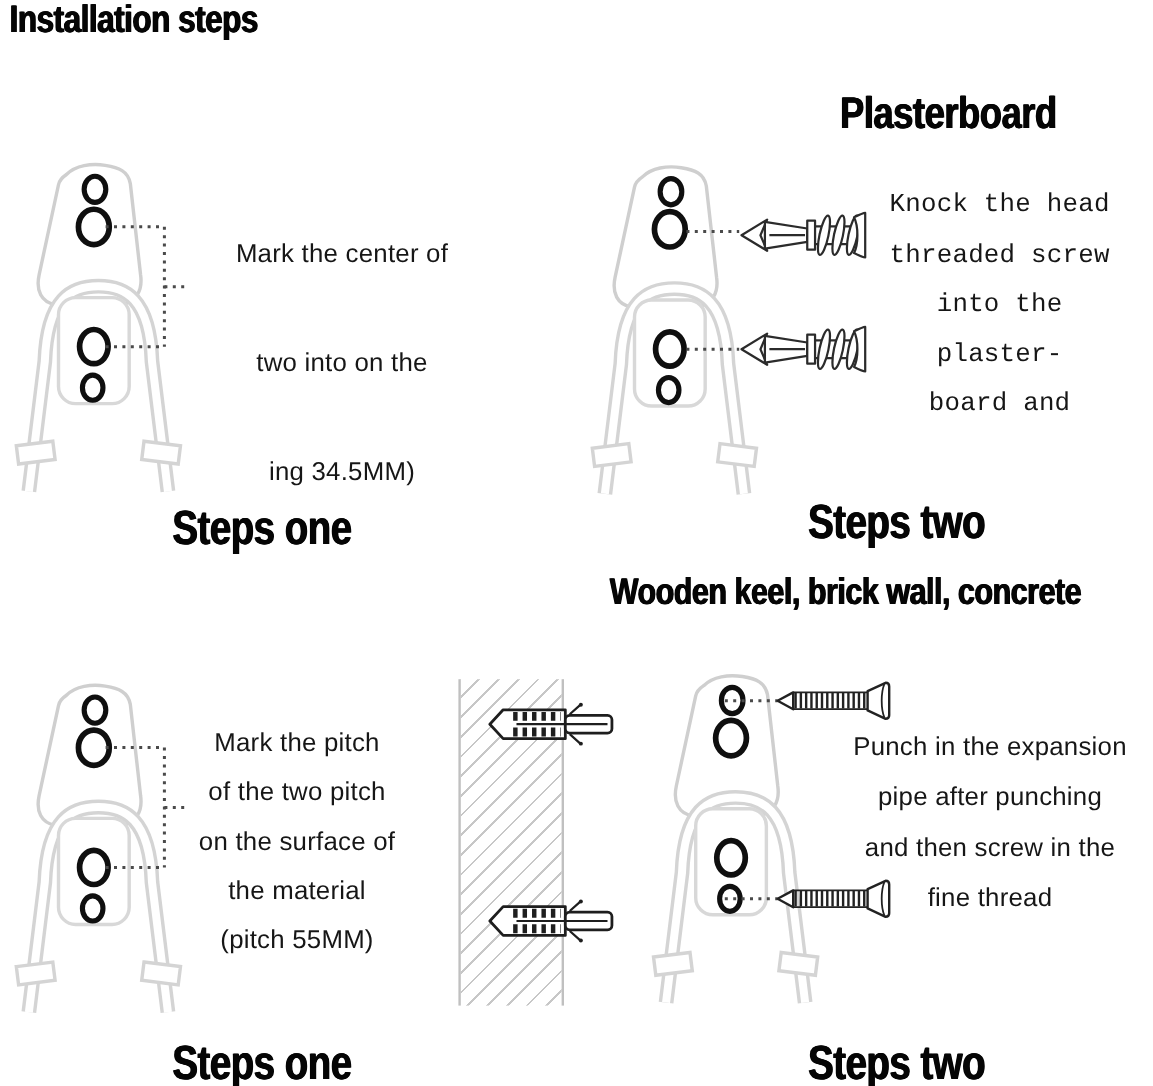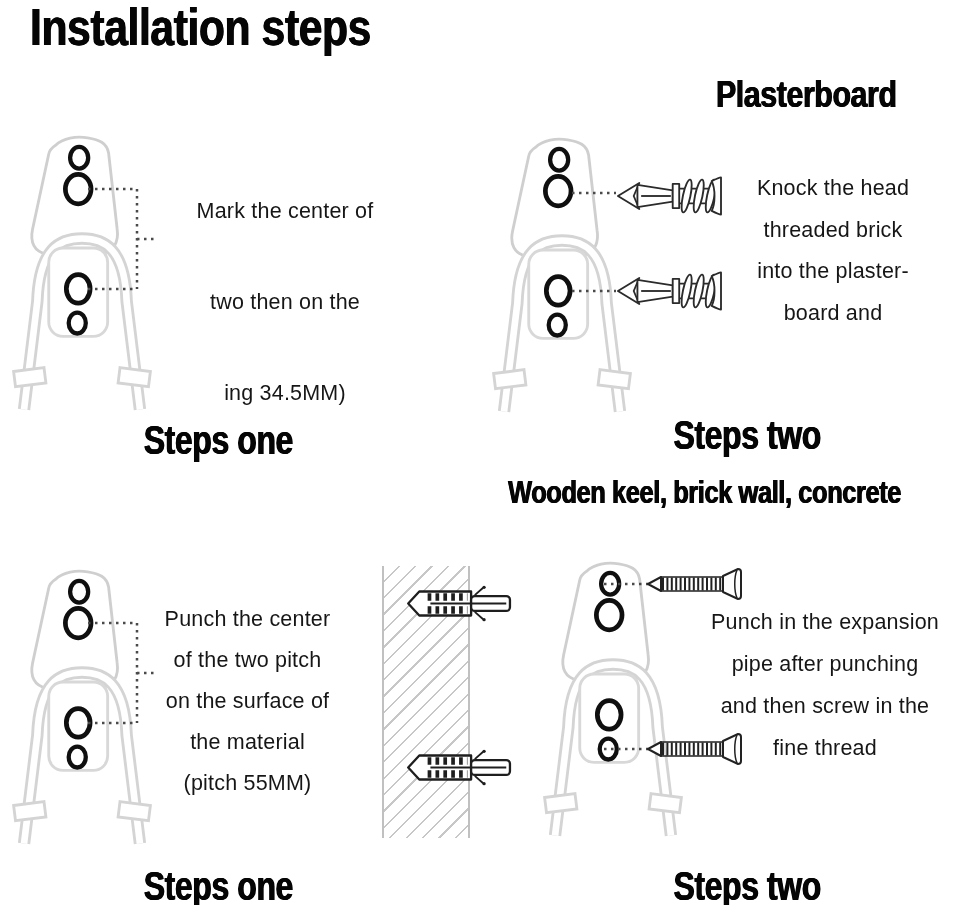--- a/index.html
+++ b/index.html
@@ -7,21 +7,21 @@
     position:relative;width:961px;height:905px;background:#fff;overflow:hidden;
     font-family:"Liberation Sans","DejaVu Sans",sans-serif;color:#111;
   }
   .abs{position:absolute;}
   .heavy{
     display:inline-block;font-weight:700;letter-spacing:-0.5px;color:#050505;
     transform:scaleX(.82);transform-origin:left center;white-space:nowrap;
     text-shadow:.6px 0 0 currentColor,-.6px 0 0 currentColor;
   }
   .heavy.centered{transform-origin:center;}
-  .page-title{font-size:52px;line-height:1.05;margin-left:22px;}
+  .page-title{font-size:32px;line-height:1.05;}
   .section-heading{font-size:37px;line-height:1.05;}
   .mid-heading{font-size:31px;line-height:1.05;text-align:center;}
   .steps-label{font-size:40px;text-align:right;}
   .steps-label .heavy{transform:scaleX(.80);transform-origin:center;}
   .textblock{display:flex;flex-direction:column;align-items:center;text-align:center;
     font-size:21.5px;color:#161616;letter-spacing:.2px;}
   .textblock .tline{width:100%;}
   .lh43 .tline{line-height:43px;}
   .lh415 .tline{line-height:41.5px;}
   .lh41 .tline{line-height:41px;}
@@ -95,29 +95,29 @@
     <g stroke="#4a4a4a" stroke-width="2.5" stroke-dasharray="2.5 4.5" fill="none">
       <line x1="0" y1="6" x2="49" y2="6"></line>
       <line x1="49" y1="6" x2="49" y2="106"></line>
       <line x1="0" y1="106" x2="49" y2="106"></line>
       <line x1="49" y1="56" x2="67" y2="56"></line>
     </g>
   </svg>
 
   <div class="abs textblock lh43" style="left:160px;top:190px;width:250px;gap:48px;">
     <div class="tline">Mark the center of</div>
-    <div class="tline">two then on the</div>
+    <div class="tline">two into on the</div>
     <div class="tline">ing 34.5MM)</div>
   </div>
 
   <div class="abs steps-label" style="left:125px;top:418px;width:140px;">
     <span class="heavy centered">Steps one</span>
   </div>
 
-  <div class="abs section-heading" style="left:716px;top:76px;text-align:right;">
+  <div class="abs section-heading" style="left:700px;top:76px;text-align:right;">
     <span class="heavy">Plasterboard</span>
   </div>
 
   <svg class="abs" style="left:486px;top:136px;" width="152" height="285" viewBox="0 0 160 300">
       <use href="#bracket-g"></use>
     </svg>
 
   <svg class="abs" style="left:572px;top:187px;" width="44" height="110" viewBox="0 0 44 110">
     <g stroke="#4a4a4a" stroke-width="2.5" stroke-dasharray="2.5 4.5" fill="none">
       <line x1="0" y1="6" x2="44" y2="6"></line>
@@ -125,23 +125,23 @@
     </g>
   </svg>
 
   <svg class="abs" style="left:613px;top:170px;" width="112" height="52" viewBox="0 0 120 56">
       <use href="#screw-wide-g"></use>
     </svg>
   <svg class="abs" style="left:613px;top:265px;" width="112" height="52" viewBox="0 0 120 56">
       <use href="#screw-wide-g"></use>
     </svg>
 
-  <div class="abs textblock lh415" style="left:733px;top:168px;width:200px;">
+  <div class="abs textblock lh415" style="left:733px;top:151px;width:200px;font-family:Liberation Mono, monospace;">
     <div class="tline">Knock the head</div>
-    <div class="tline">threaded brick</div>
+    <div class="tline">threaded screw</div>
     <div class="tline">into the plaster-</div>
     <div class="tline">board and</div>
   </div>
 
   <div class="abs steps-label" style="left:655px;top:413px;width:140px;">
     <span class="heavy centered">Steps two</span>
   </div>
 
   <div class="abs mid-heading" style="left:455px;top:477px;width:500px;text-align:center;">
     <span class="heavy centered">Wooden keel, brick wall, concrete</span>
@@ -154,21 +154,21 @@
   <svg class="abs" style="left:88px;top:617px;" width="70" height="112" viewBox="0 0 70 112">
     <g stroke="#4a4a4a" stroke-width="2.5" stroke-dasharray="2.5 4.5" fill="none">
       <line x1="0" y1="6" x2="49" y2="6"></line>
       <line x1="49" y1="6" x2="49" y2="106"></line>
       <line x1="0" y1="106" x2="49" y2="106"></line>
       <line x1="49" y1="56" x2="67" y2="56"></line>
     </g>
   </svg>
 
   <div class="abs textblock lh41" style="left:145px;top:599px;width:205px;">
-    <div class="tline">Punch the center</div>
+    <div class="tline">Mark the pitch</div>
     <div class="tline">of the two pitch</div>
     <div class="tline">on the surface of</div>
     <div class="tline">the material</div>
     <div class="tline">(pitch 55MM)</div>
   </div>
 
   <div class="abs steps-label" style="left:125px;top:864px;width:140px;">
     <span class="heavy centered">Steps one</span>
   </div>
 

